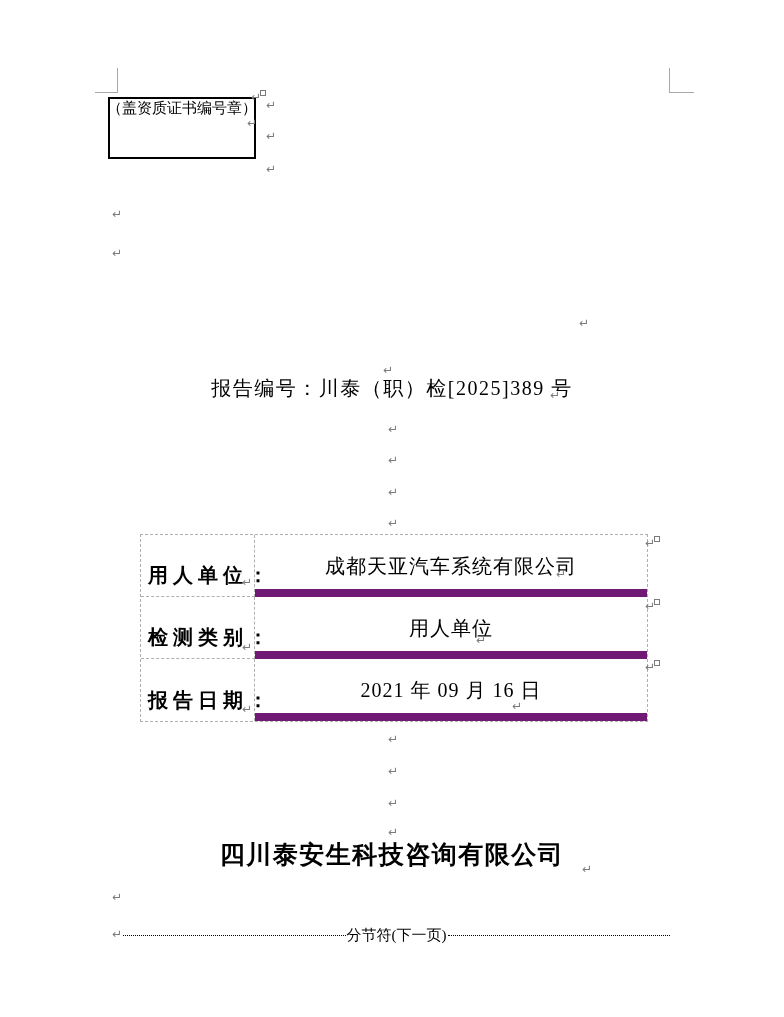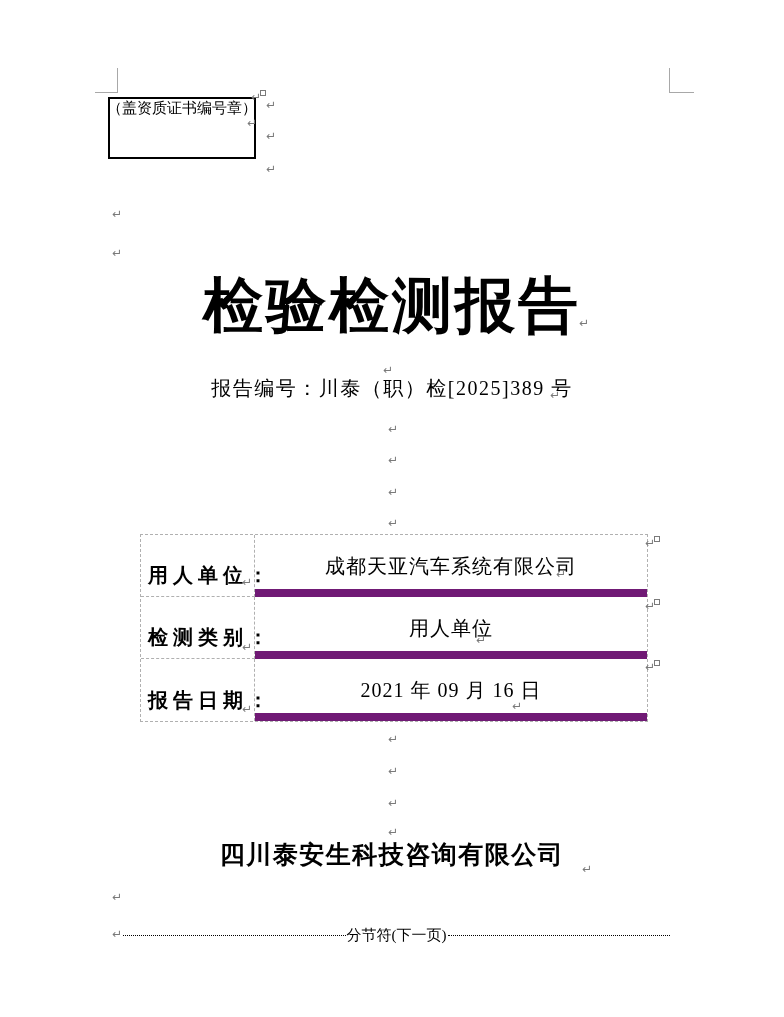--- a/index.html
+++ b/index.html
@@ -94,21 +94,20 @@
 
 <div class="page">
 
   <div class="corner tl"></div>
   <div class="corner tr"></div>
 
   <div class="stamp-box">
     <span>（盖资质证书编号章）</span>
   </div>
 
-  <h1 class="title">检验检测报告</h1>
 
   <div class="report-no">报告编号：川泰（职）检[2025]389 号</div>
 
   <div class="info-table">
     <div class="irow">
       <div class="cell-label">用人单位：</div>
       <div class="cell-value">成都天亚汽车系统有限公司</div>
     </div>
     <div class="irow">
       <div class="cell-label">检测类别：</div>

